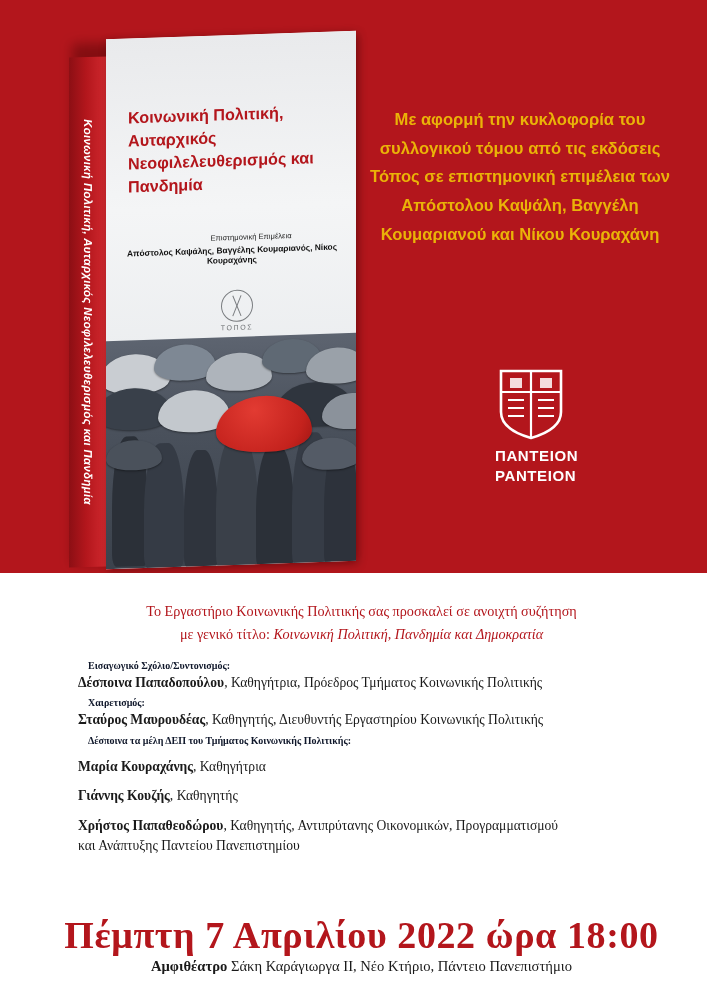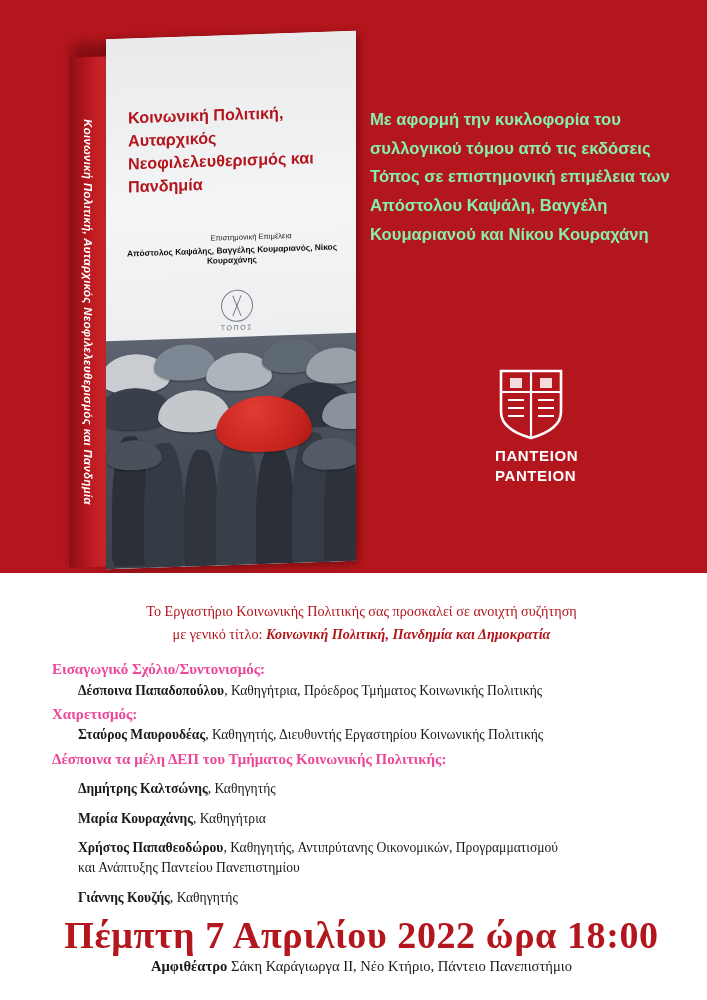--- a/index.html
+++ b/index.html
@@ -160,24 +160,24 @@
     background: #2b3038;
     border-radius: 40% 40% 12% 12% / 55% 55% 10% 10%;
   }
 
   
   .intro {
     position: absolute;
     left: 370px;
     top: 106px;
     width: 300px;
-    color: #86efac;
+    color: #eab308;
     font-size: 16.6px;
     line-height: 1.73;
-    text-align: left;
+    text-align: center;
     font-weight: bold;
   }
 
   
   .logo {
     position: absolute;
     left: 495px;
     top: 368px;
     width: 72px;
     text-align: center;
@@ -209,38 +209,39 @@
     left: 50px; top: 27px;
     width: 607px;
     text-align: center;
     color: #b3161c;
     font-size: 14.2px;
     line-height: 1.62;
     font-family: "Liberation Serif", serif;
   }
   .invite .em {
     font-style: italic;
-    font-weight: bold;
+    font-weight: normal;
     text-align: right;
   }
 
   .program {
     position: absolute;
     left: 44px; top: 83px;
     width: 620px;
     color: #1a1a1a;
     font-family: "Liberation Serif", serif;
     font-size: 13.6px;
     line-height: 1.5;
   }
   .prog-head {
     font-weight: bold;
-    color: #ec4899;
-    font-size: 15px;
+    color: #0f172a;
+    font-size: 10px;
     margin-top: 2px;
+    margin-left: 36px;
   }
   .prog-item {
     margin-left: 26px;
   }
   .prog-item .nm {
     font-weight: bold;
     margin-top: 20px;
   }
   .prog-item.spaced {
     margin-top: 9px;
@@ -360,32 +361,29 @@
         <span class="nm">Δέσποινα Παπαδοπούλου</span><span>, Καθηγήτρια, Πρόεδρος Τμήματος Κοινωνικής Πολιτικής</span>
       </div>
 
       <div class="prog-head">Χαιρετισμός:</div>
       <div class="prog-item">
         <span class="nm">Σταύρος Μαυρουδέας</span><span>, Καθηγητής, Διευθυντής Εργαστηρίου Κοινωνικής Πολιτικής</span>
       </div>
 
       <div class="prog-head">Δέσποινα τα μέλη ΔΕΠ του Τμήματος Κοινωνικής Πολιτικής:</div>
       <div class="prog-item spaced">
-        <span class="nm">Δημήτρης Καλτσώνης</span><span>, Καθηγητής</span>
+        <span class="nm">Μαρία Κουραχάνης</span><span>, Καθηγήτρια</span>
       </div>
       <div class="prog-item spaced">
-        <span class="nm">Μαρία Κουραχάνης</span><span>, Καθηγήτρια</span>
+        <span class="nm">Γιάννης Κουζής</span><span>, Καθηγητής</span>
       </div>
       <div class="prog-item spaced">
         <span class="nm">Χρήστος Παπαθεοδώρου</span><span>, Καθηγητής, Αντιπρύτανης Οικονομικών, Προγραμματισμού</span>
         <span class="cont">και Ανάπτυξης Παντείου Πανεπιστημίου</span>
       </div>
-      <div class="prog-item spaced">
-        <span class="nm">Γιάννης Κουζής</span><span>, Καθηγητής</span>
-      </div>
     </div>
 
     <div class="datetime">Πέμπτη 7 Απριλίου 2022 ώρα  18:00</div>
 
     <div class="venue">
       <span class="b">Αμφιθέατρο</span><span> Σάκη Καράγιωργα ΙΙ, Νέο Κτήριο, Πάντειο Πανεπιστήμιο</span>
     </div>
   </div>
 </div>
 

